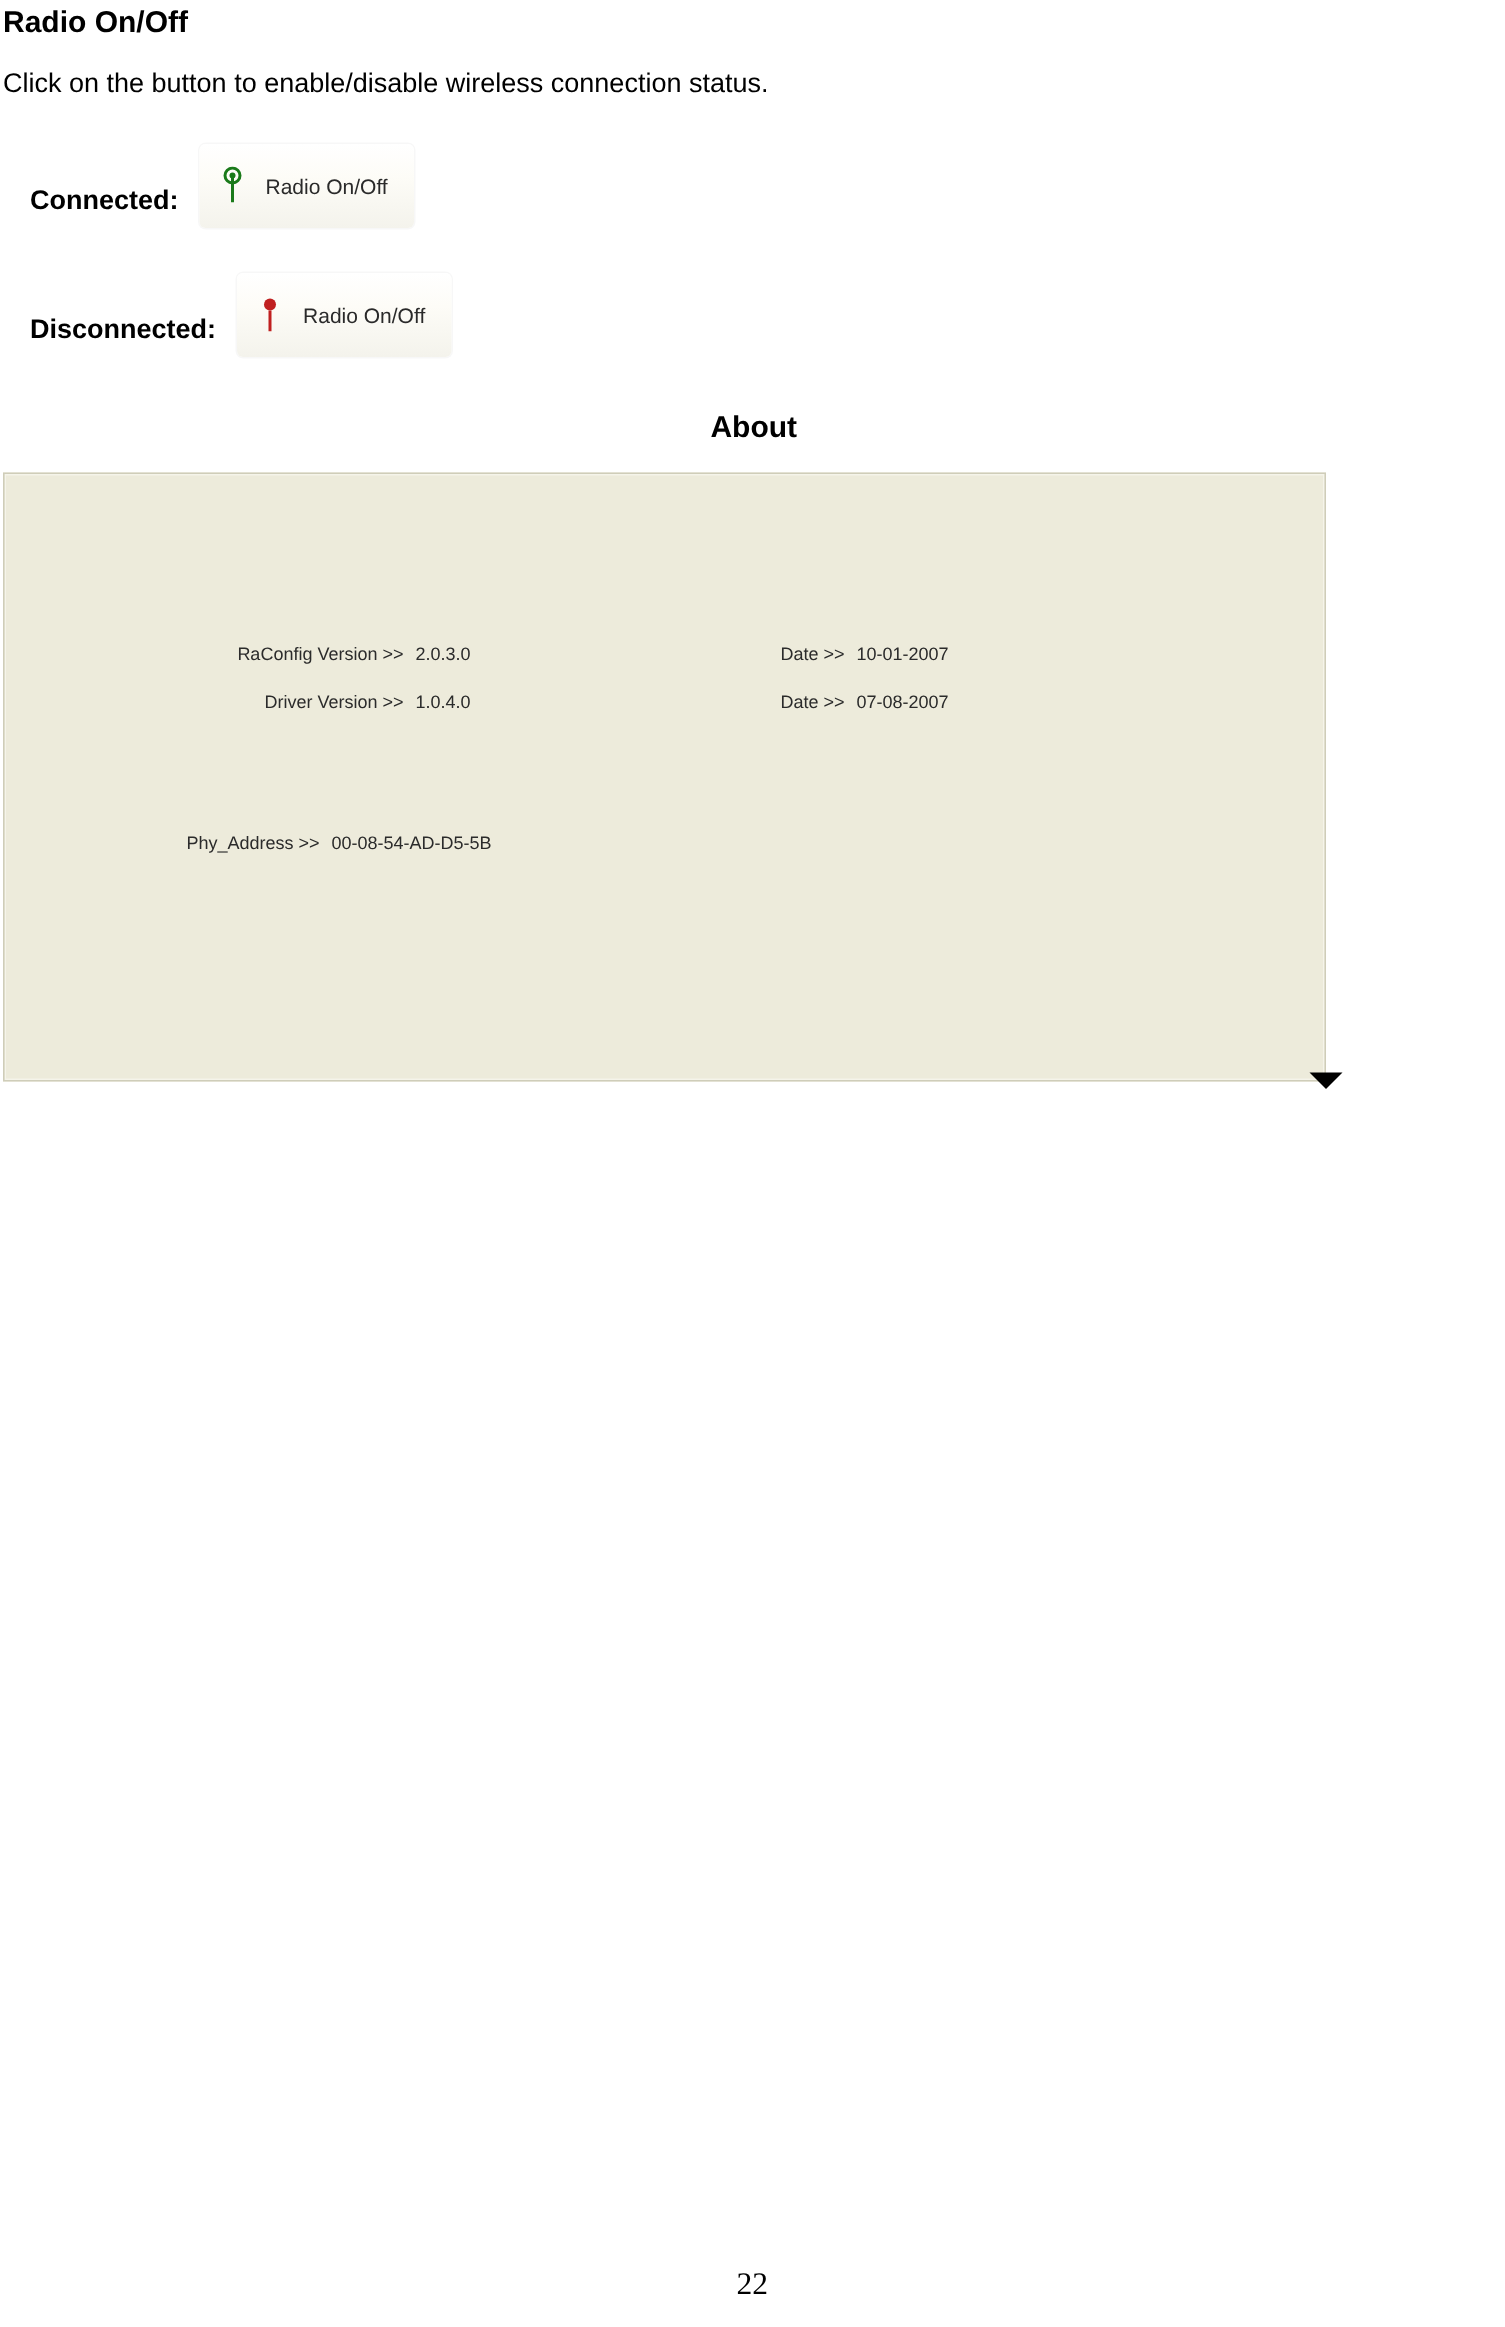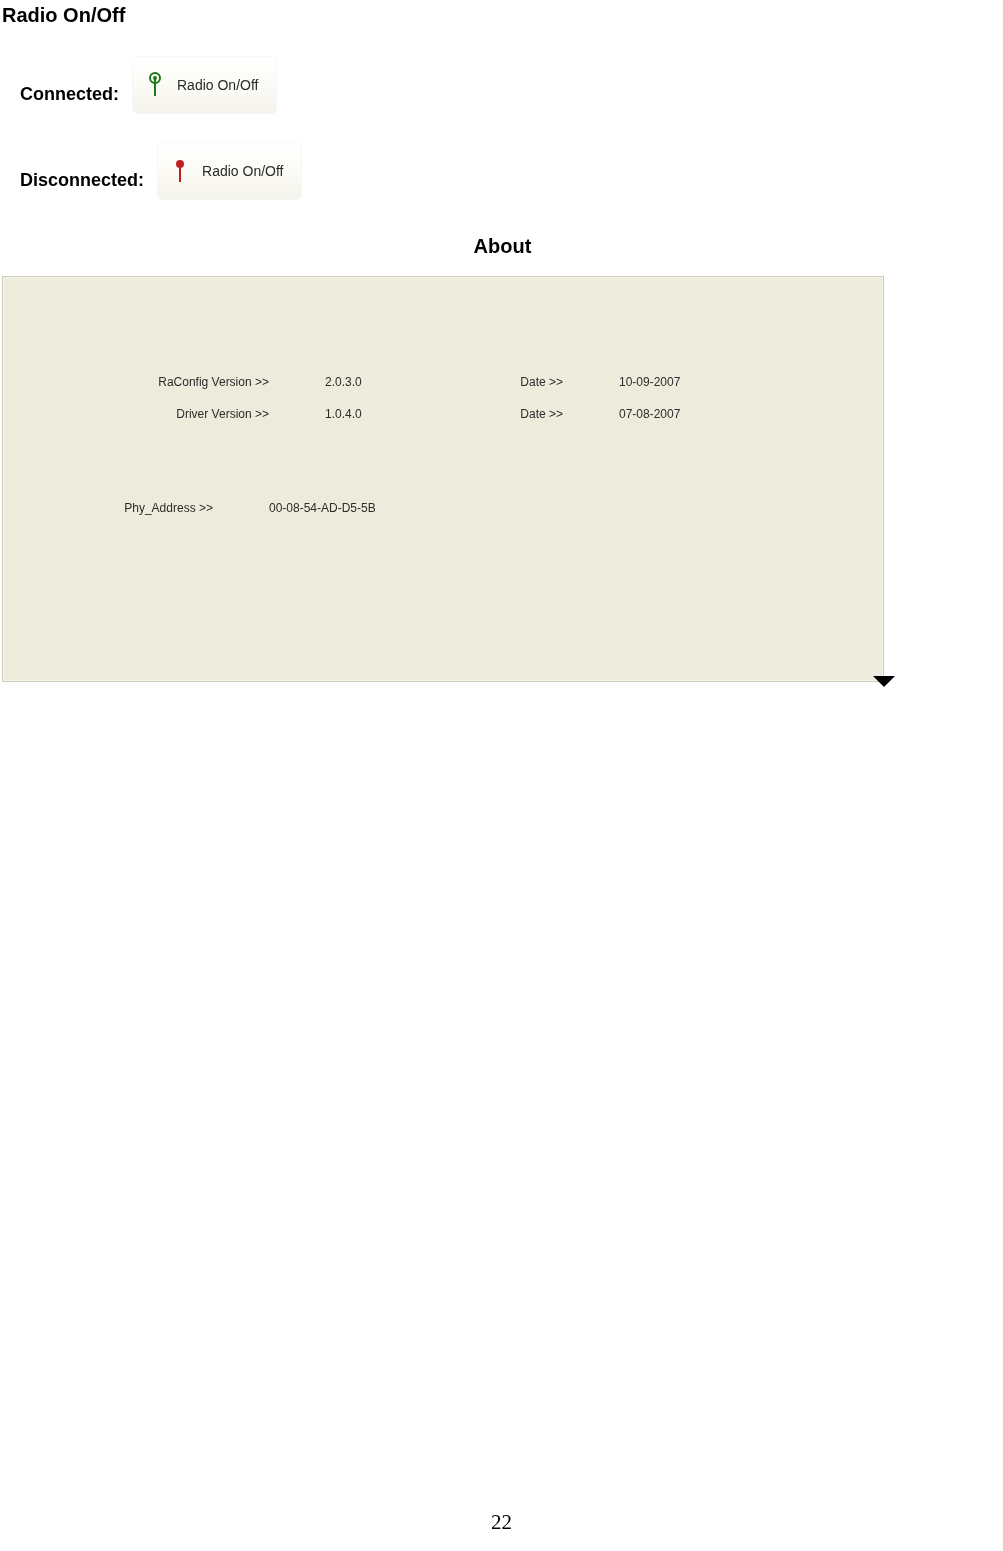--- a/index.html
+++ b/index.html
@@ -75,28 +75,28 @@
     border: 1px solid #cfcdb9;
     box-shadow: inset 0 0 0 1px #f5f4ea;
     font-family: Tahoma, Arial, sans-serif;
     font-size: 12px;
     color: #2b2b2b;
   }
   .about-row {
     position: absolute;
     display: flex;
     align-items: flex-end;
-    gap: 48px;
   }
   .about-label {
     text-align: right;
     padding-right: 6px;
   }
   .about-value {
     padding-left: 2px;
+    margin-top: 15px;
   }
   .dropdown-arrow {
     position: absolute;
     right: -12px;
     bottom: -6px;
     width: 0;
     height: 0;
     border-left: 11px solid transparent;
     border-right: 11px solid transparent;
     border-top: 11px solid #000;
@@ -111,20 +111,21 @@
     font-size: 21px;
   }
 </style>
 </head>
 <body>
 
 <div class="page">
 
   <div class="heading1">Radio On/Off</div>
 
+  <div class="body-text">Click on the button to enable/disable wireless connection status.</div>
 
   <div class="indent-block">
     <div class="status-row">
       <div class="status-label">Connected:</div>
       <div class="radio-button">
         <span class="icon-wrap">
           <svg width="20" height="24" viewBox="0 0 20 24">
             <line x1="10" y1="6" x2="10" y2="24" stroke="#1a7a1a" stroke-width="2"></line>
             <circle cx="10" cy="6" r="5" fill="none" stroke="#1a7a1a" stroke-width="2"></circle>
             <circle cx="10" cy="6" r="2" fill="#1a7a1a"></circle>
@@ -152,21 +153,21 @@
 
 
   <div class="about-panel">
 
     <div class="about-row" style="left:116px; top:98px;">
       <span class="about-label" style="width:150px;">RaConfig Version &gt;&gt;</span>
       <span class="about-value">2.0.3.0</span>
     </div>
     <div class="about-row" style="left:480px; top:98px;">
       <span class="about-label" style="width:80px;">Date &gt;&gt;</span>
-      <span class="about-value">10-09-2007</span>
+      <span class="about-value">10-01-2007</span>
     </div>
 
     <div class="about-row" style="left:116px; top:130px;">
       <span class="about-label" style="width:150px;">Driver Version &gt;&gt;</span>
       <span class="about-value">1.0.4.0</span>
     </div>
     <div class="about-row" style="left:480px; top:130px;">
       <span class="about-label" style="width:80px;">Date &gt;&gt;</span>
       <span class="about-value">07-08-2007</span>
     </div>

